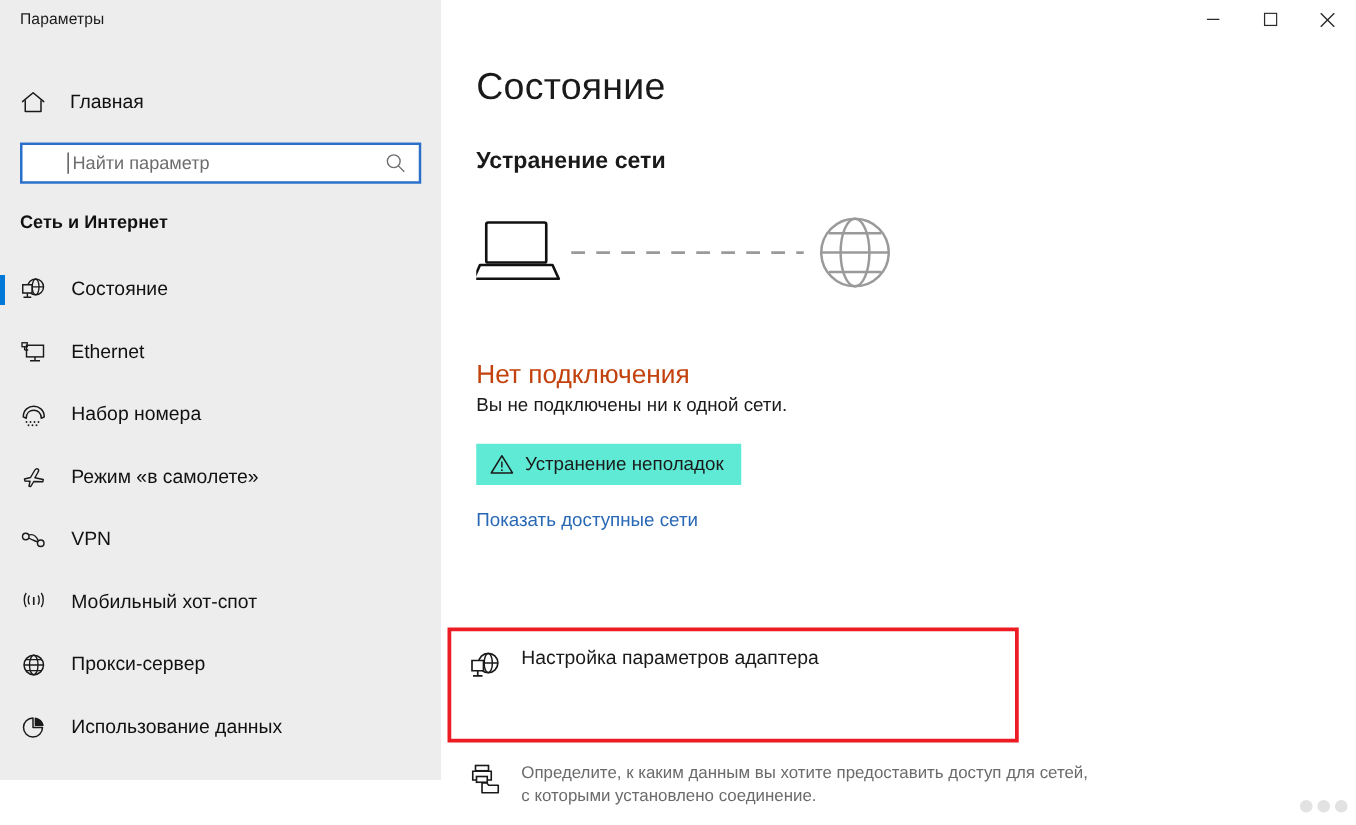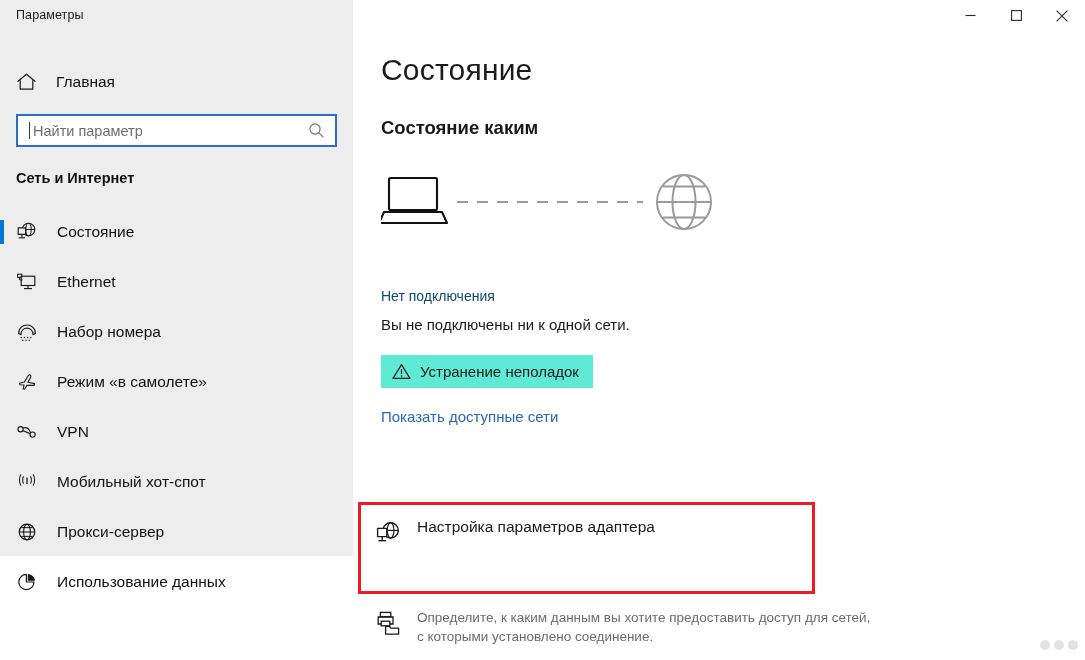--- a/index.html
+++ b/index.html
@@ -25,34 +25,34 @@
   .winbtns { position:absolute; right:0; top:0; display:flex; }
   .winbtn {
     width:46px; height:31px;
     display:flex; align-items:center; justify-content:center;
     background:transparent; border:none; cursor:default;
   }
   .winbtn svg { display:block; }
 
   
   .sidebar {
-    position:absolute; left:0; top:0; width:353px; height:556px;
+    position:absolute; left:0; top:0; width:353px; height:624px;
     background:#ededed;
   }
   .home-row {
     position:absolute; left:0; top:62px; width:353px; height:40px;
     display:flex; align-items:center; padding-left:16px;
   }
   .home-icon { width:30px; display:flex; align-items:center; justify-content:flex-start; }
   .home-label { font-size:15.5px; color:#111111; margin-left:10px; }
 
   .searchbox {
     position:absolute; left:16px; top:114px; width:321px; height:33px;
     border:2px solid #2a6fc9; background:#ffffff;
-    display:flex; align-items:center;
+    display:flex; align-items:center;padding-left:25px;
   }
   .search-caret {
     width:1px; height:17px; background:#3a3a3a; margin-left:11px;
   }
   .search-ph {
     font-size:14.5px; color:#6d6d6d; margin-left:3px; flex:1;
     white-space:nowrap; overflow:hidden;
   }
   .search-icon { margin-right:10px; display:flex; align-items:center; }
 
@@ -87,21 +87,21 @@
     position:absolute; left:28px; top:117px;
     font-size:18.5px; color:#1a1a1a;
   }
 
   .netdiagram {
     position:absolute; left:28px; top:172px; width:340px; height:62px;
   }
 
   .status-red {
     position:absolute; left:28px; top:288px;
-    font-size:14px; color:#0c4a6e;
+    font-size:21px; color:#c2410c;
   }
   .status-sub {
     position:absolute; left:28px; top:316px;
     font-size:15px; color:#1a1a1a;
   }
 
   .trouble-btn {
     position:absolute; left:28px; top:355px; height:33px;
     background:#5eead4; border:none;
     display:flex; align-items:center; padding:0 14px 0 11px;
@@ -305,21 +305,21 @@
         </span>
         <span class="nav-label">Использование данных</span>
       </div>
 
     </div>
   </div>
 
   <div class="main">
 
     <h1 class="page-title">Состояние</h1>
-    <h2 class="section-head-1">Состояние каким</h2>
+    <h2 class="section-head-1">Устранение сети</h2>
 
     <div class="netdiagram">
       <svg width="340" height="62" viewBox="0 0 340 62">
 
         <g>
           <rect x="8" y="6" width="48" height="32" rx="1.5" fill="none" stroke="#111111" stroke-width="2.1"></rect>
           <path d="M3 40 H61 L66 51 H-2 Z" fill="#ffffff" stroke="#111111" stroke-width="2.1" stroke-linejoin="round"></path>
         </g>
 
         <line x1="76" y1="30" x2="262" y2="30" stroke="#9a9a9a" stroke-width="2.2" stroke-dasharray="11 9"></line>

